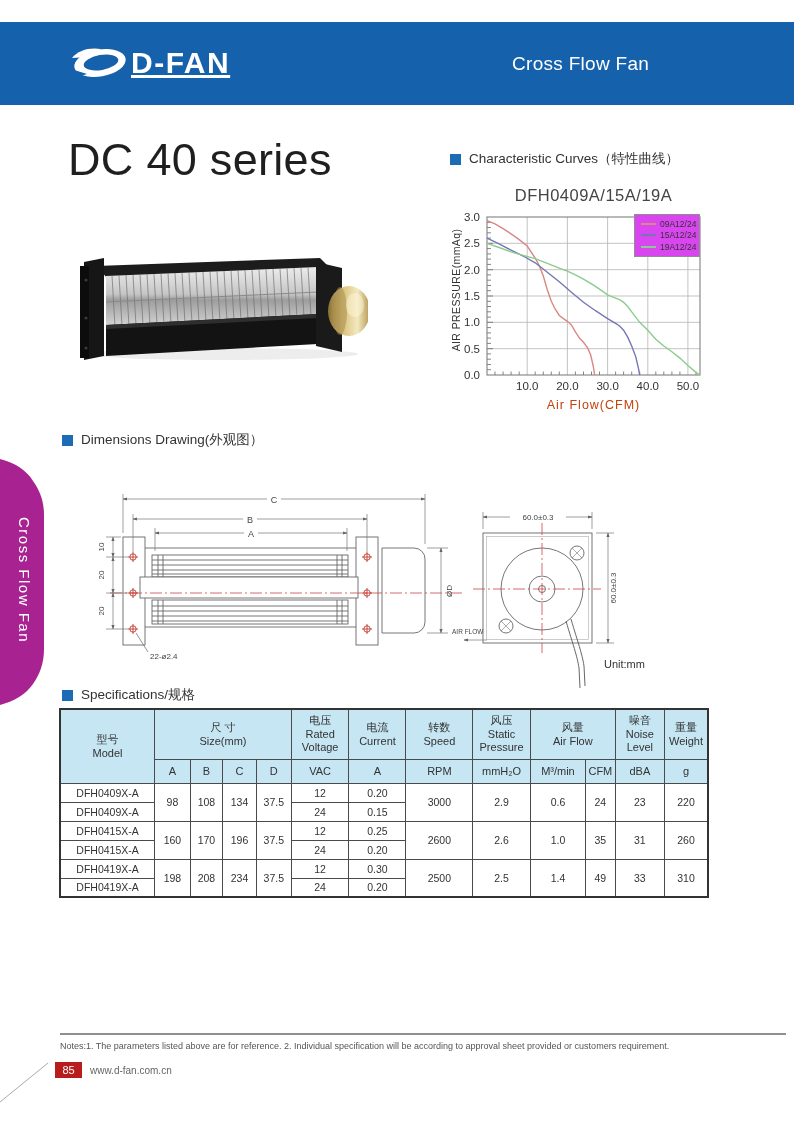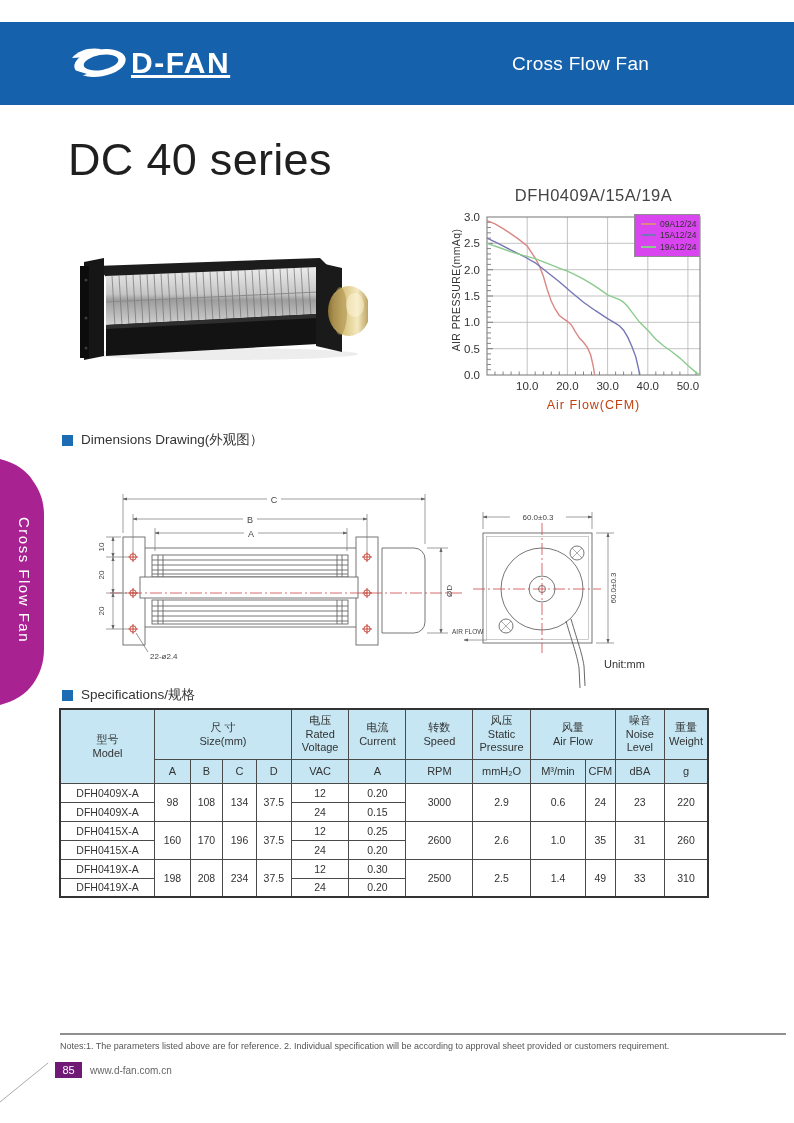--- a/index.html
+++ b/index.html
@@ -60,21 +60,21 @@
   .spec-table tr.dr{height:19px;}
   .cn{font-size:11px;line-height:1.25;}
   .en{font-size:11px;line-height:1.2;}
   .sub{font-size:11px;}
   .spec-table td.val{font-size:10.5px;}
 
   
   .fline{position:absolute;left:60px;top:1033px;width:726px;height:2px;background:#8f8f8f;}
   .notes{position:absolute;left:60px;top:1041px;width:724px;font-size:9px;color:#555;}
   .diag{position:absolute;left:0;top:1058px;}
-  .badge{position:absolute;left:55px;top:1062px;width:27px;height:16px;background:#701a75;
+  .badge{position:absolute;left:55px;top:1062px;width:27px;height:16px;background:#b91c1c;
          color:#fff;font-size:11px;display:flex;align-items:center;justify-content:center;}
   .website{position:absolute;left:90px;top:1065px;font-size:10px;color:#666;}
 </style>
 </head>
 <body>
 
 <div class="page">
 
   <div class="header">
     <div class="logo">
@@ -147,20 +147,24 @@
       </g>
     <line x1="28" y1="70" x2="240" y2="60" stroke="#8a8a8a" stroke-width="1"></line>
     <polygon points="28,93 240,82 240,112 28,124" fill="#131313"></polygon>
     <polygon points="28,93 240,82 240,86 28,97" fill="#2e2e2e"></polygon>
     <polygon points="238,30 264,36 264,120 238,114" fill="#1a1a1a"></polygon>
     <ellipse cx="271" cy="79" rx="21" ry="25" fill="url(#gold)"></ellipse>
     <ellipse cx="262" cy="79" rx="7" ry="24" fill="#a98e4e" opacity="0.55"></ellipse>
     <ellipse cx="277" cy="73" rx="9" ry="12" fill="#fdf6d8" opacity="0.5"></ellipse>
   </svg>
 
+  <div class="sec" id="sec-curves">
+    <span class="bullet"></span>
+    <span>Characteristic Curves（特性曲线）</span>
+  </div>
 
   <div class="chart">
     <div class="chart-title">DFH0409A/15A/19A</div>
     <svg id="plot-svg" width="345" height="232" viewBox="0 0 345 232">
         <line x1="82.2" y1="33.0" x2="82.2" y2="191.0" stroke="#b4b4b4" stroke-width="0.8"></line>
         <line x1="122.4" y1="33.0" x2="122.4" y2="191.0" stroke="#b4b4b4" stroke-width="0.8"></line>
         <line x1="162.6" y1="33.0" x2="162.6" y2="191.0" stroke="#b4b4b4" stroke-width="0.8"></line>
         <line x1="202.8" y1="33.0" x2="202.8" y2="191.0" stroke="#b4b4b4" stroke-width="0.8"></line>
         <line x1="242.9" y1="33.0" x2="242.9" y2="191.0" stroke="#b4b4b4" stroke-width="0.8"></line>
         <line x1="42.0" y1="164.7" x2="255.0" y2="164.7" stroke="#b4b4b4" stroke-width="0.8"></line>

